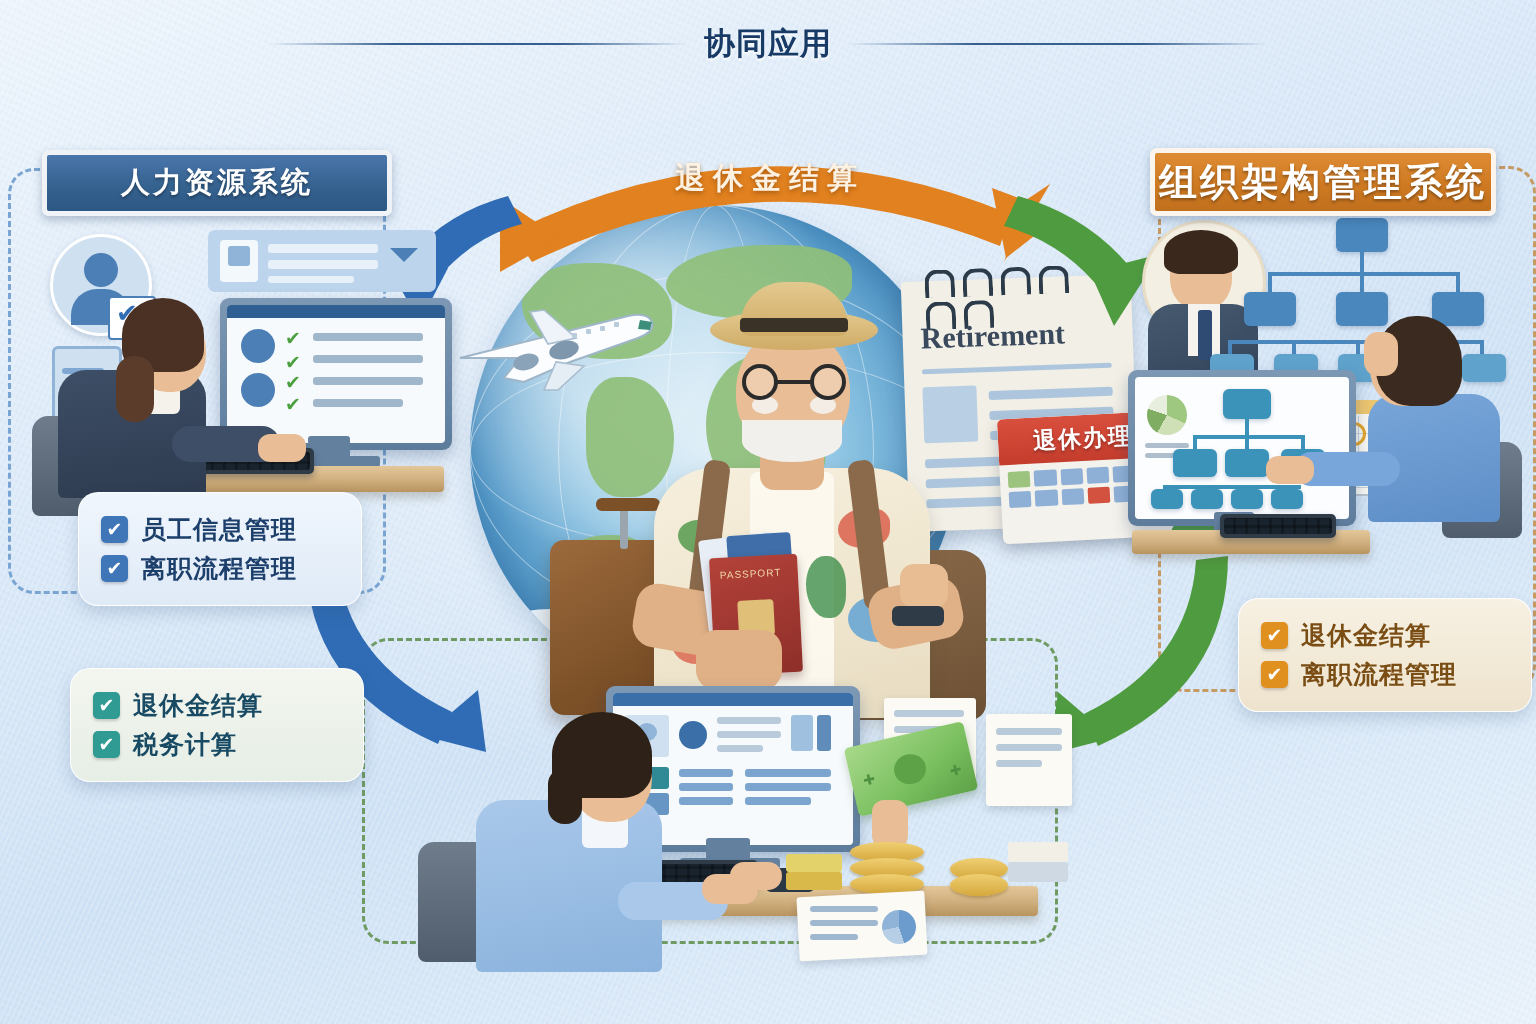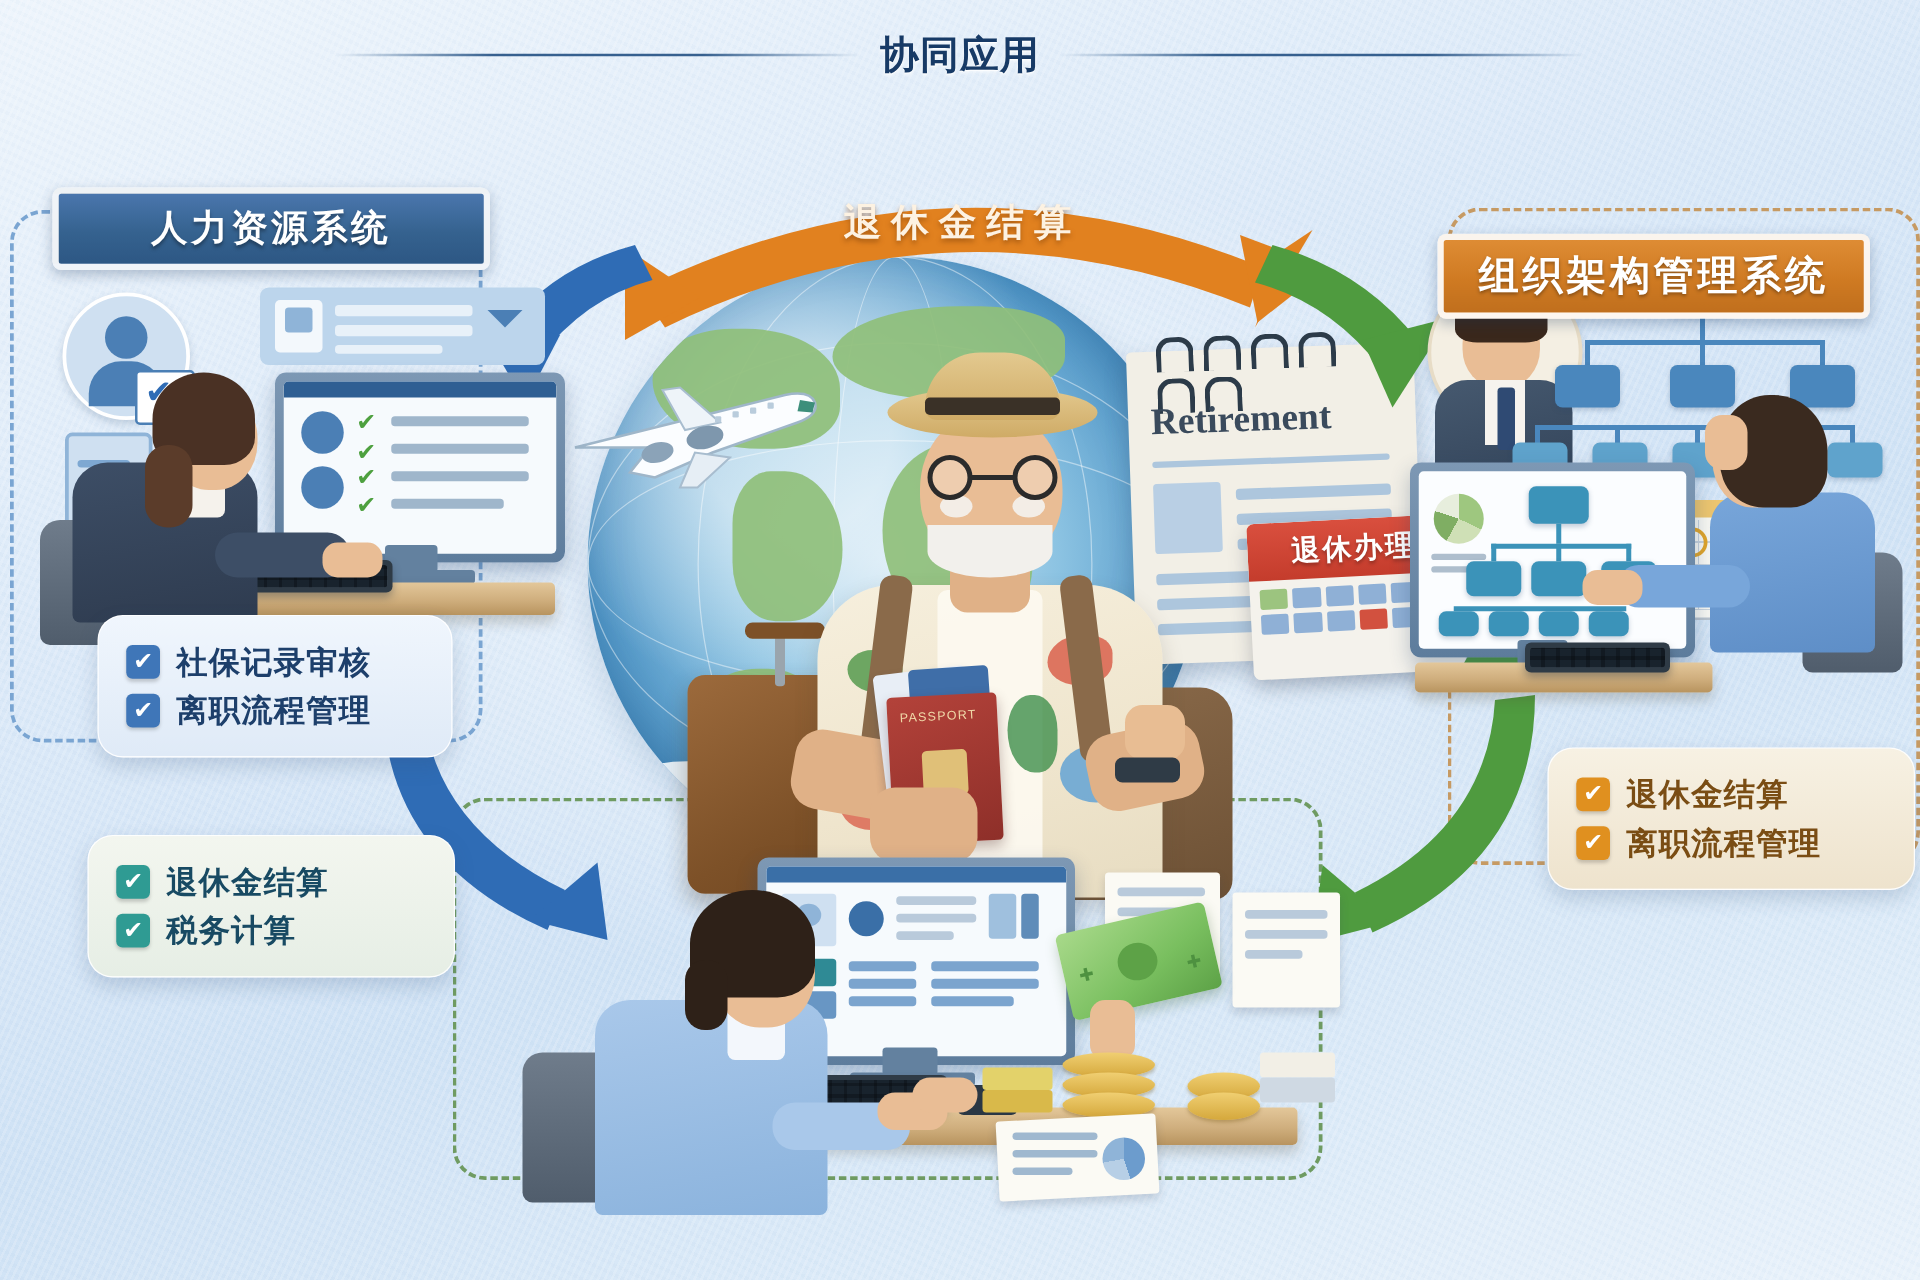--- a/index.html
+++ b/index.html
@@ -33,22 +33,22 @@
   .zone-pay{left:362px;top:638px;width:690px;height:300px;border:3px dashed #6f9b62;}
 
   
   .banner{position:absolute;border-radius:7px;display:flex;align-items:center;justify-content:center;
     color:#fff;font-weight:bold;letter-spacing:3px;
     box-shadow:0 4px 10px rgba(20,50,90,.28);
     text-shadow:0 2px 3px rgba(0,0,0,.35);
     border:5px solid rgba(255,255,255,.92);}
   .banner-hr{left:42px;top:150px;width:340px;height:56px;font-size:29px;
     background:linear-gradient(180deg,#4a76ad 0%,#35628f 55%,#2d5784 100%);}
-  .banner-org{left:1150px;top:148px;width:336px;height:58px;font-size:32px;
-    background:linear-gradient(180deg,#de8c34 0%,#cf7a22 55%,#c06f1d 100%);margin-top:39px;}
+  .banner-org{left:1150px;top:148px;width:336px;height:58px;font-size:38px;
+    background:linear-gradient(180deg,#de8c34 0%,#cf7a22 55%,#c06f1d 100%);}
 
   
   #arrows{position:absolute;inset:0;}
   .arc-label{position:absolute;left:620px;top:158px;width:300px;text-align:center;
     color:#fdf2e2;font-size:30px;font-weight:bold;letter-spacing:8px;
     text-shadow:0 2px 4px rgba(120,60,10,.55);}
 
   
   .scene{position:absolute;}
 
@@ -511,21 +511,21 @@
   <div class="banner banner-hr">
     <span>人力资源系统</span>
   </div>
   <div class="banner banner-org">
     <span>组织架构管理系统</span>
   </div>
 
   <div class="card card-hr">
     <div class="ci">
       <span class="cbx cbx-blue">✔</span>
-      <span class="ci-txt txt-blue">社保记录审核</span>
+      <span class="ci-txt txt-blue">员工信息管理</span>
     </div>
     <div class="ci">
       <span class="cbx cbx-blue">✔</span>
       <span class="ci-txt txt-blue">离职流程管理</span>
     </div>
   </div>
 
   <div class="card card-pay">
     <div class="ci">
       <span class="cbx cbx-teal">✔</span>

